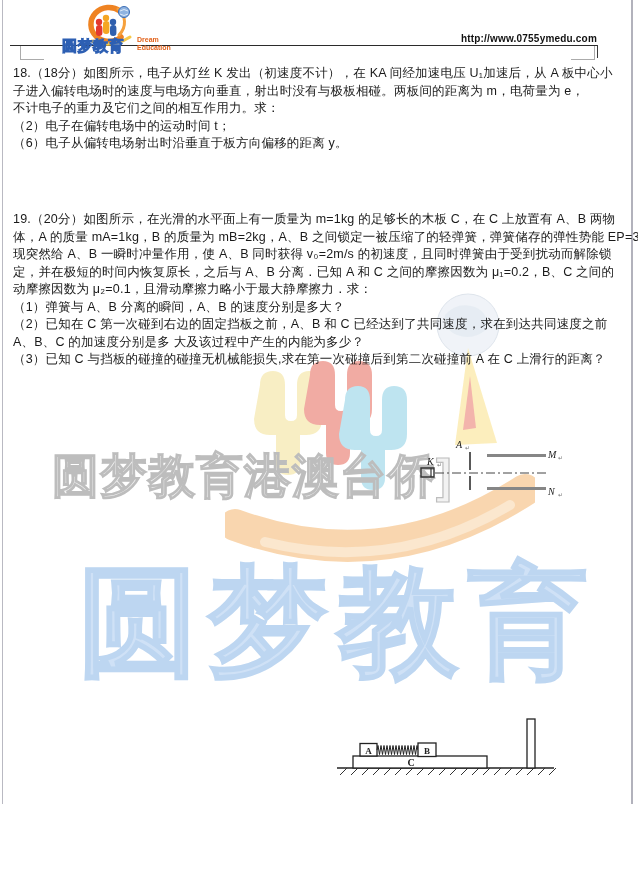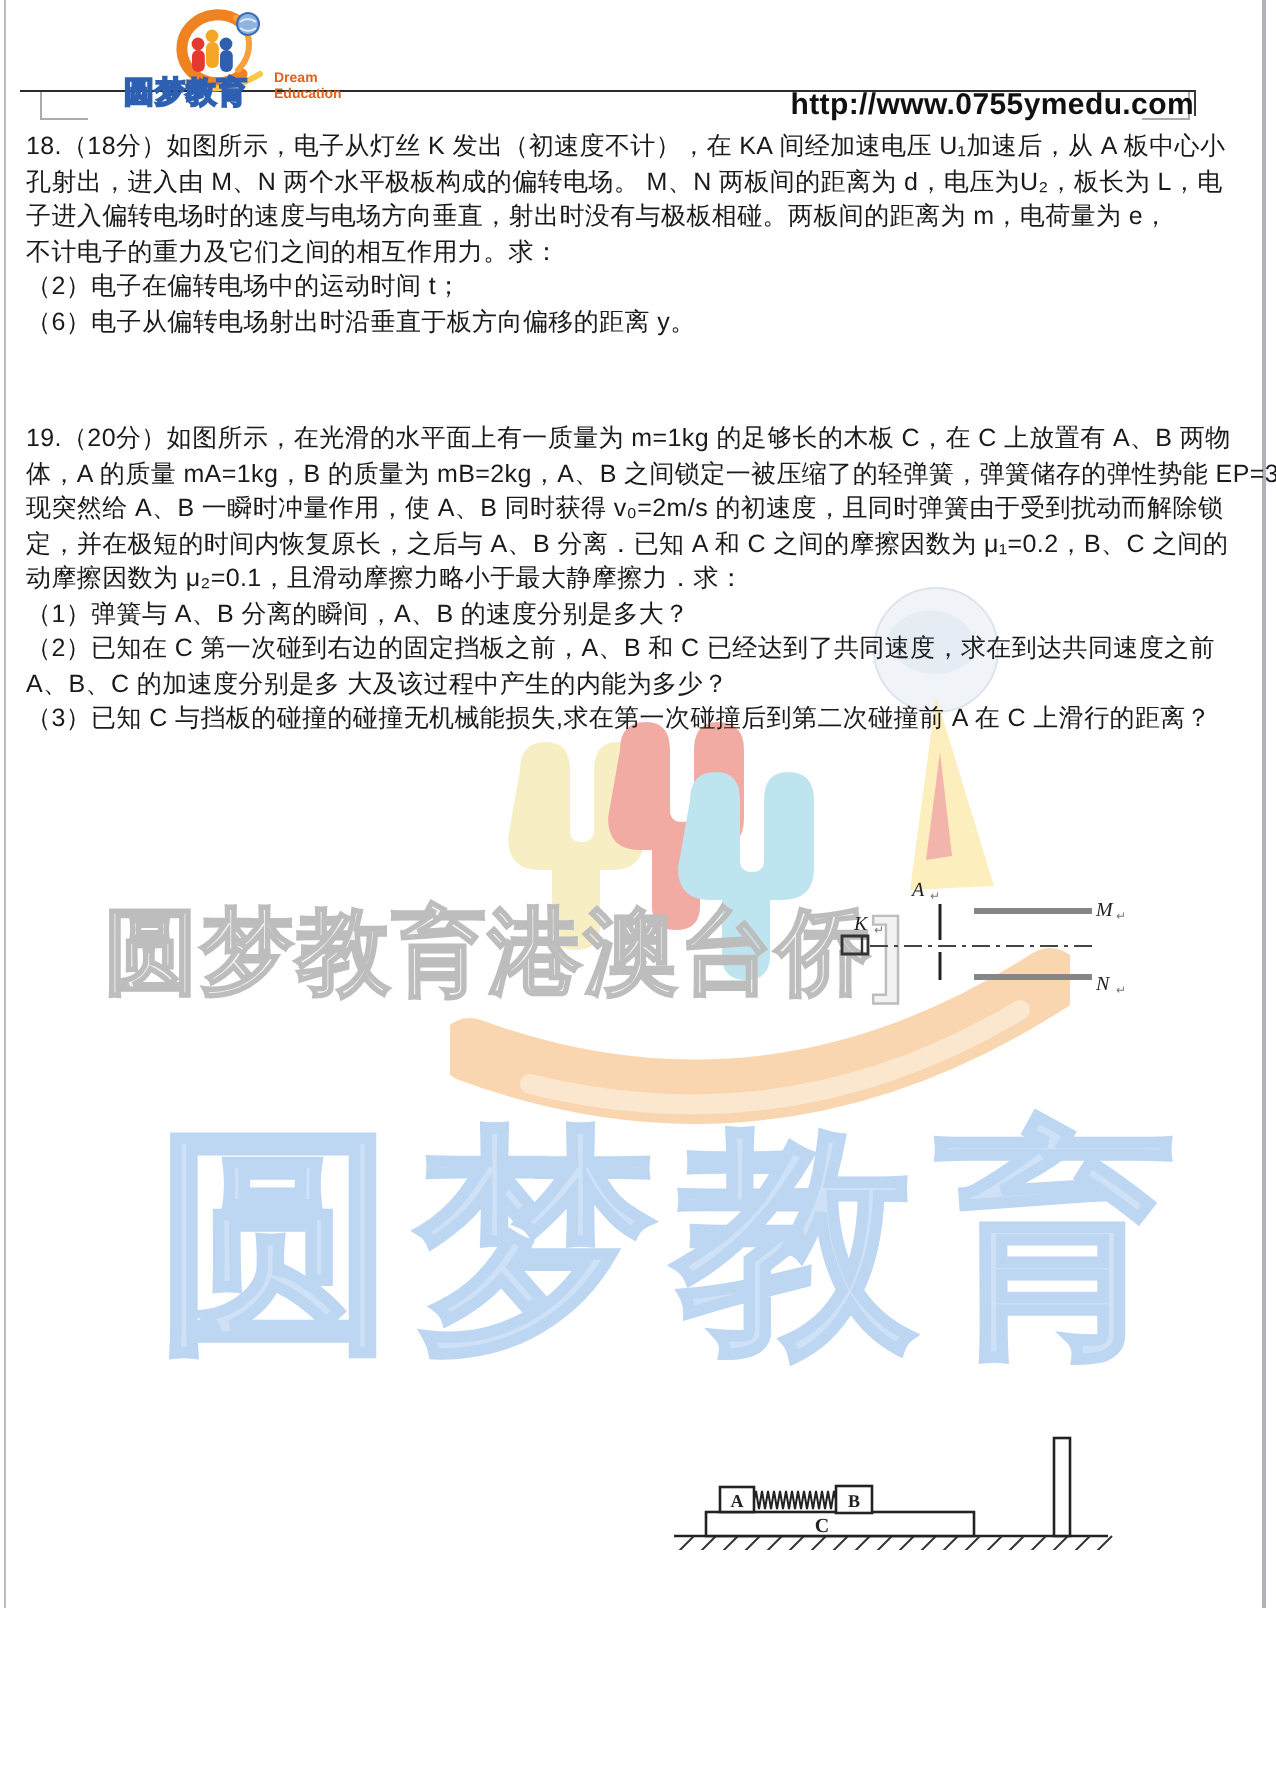--- a/index.html
+++ b/index.html
@@ -5,21 +5,21 @@
   html,body{margin:0;padding:0;background:#ffffff;}
   .page{position:relative;width:638px;height:804px;background:#ffffff;overflow:hidden;
         font-family:"Liberation Sans", sans-serif;color:#1a1a1a;}
   
   .edge{position:absolute;top:0;height:896px;width:0;}
   .edge.left{left:2px;border-left:1px solid #b9b9c2;}
   .edge.right{left:631px;border-left:2px solid #b2b2bc;}
   
   .header-rule{position:absolute;left:10px;top:45px;width:588px;height:0;border-top:1.6px solid #2b2b2b;z-index:4;}
   .header-tick{position:absolute;left:597px;top:45px;height:13px;width:0;border-left:1.5px solid #3a3a3a;z-index:4;}
-  .url{position:absolute;right:41px;top:44px;font-size:15px;font-weight:600;color:#111;z-index:4;letter-spacing:0.2px;}
+  .url{position:absolute;right:41px;top:33px;font-size:10px;font-weight:600;color:#111;z-index:4;letter-spacing:0.2px;}
   .logo-svg{position:absolute;left:66px;top:2px;z-index:5;}
   .brand-cn{position:absolute;left:62px;top:37px;z-index:6;font-size:15px;font-weight:bold;
             letter-spacing:0.5px;color:#eaf2fc;-webkit-text-stroke:1px #2d5fb3;}
   .brand-en{position:absolute;left:137px;top:36px;z-index:6;color:#e2621b;font-weight:bold;
             font-size:7px;line-height:8px;white-space:nowrap;}
   
   .mark{position:absolute;z-index:1;}
   .mark.tl{left:20px;top:46px;width:23px;height:13px;border-left:1px solid #ababab;border-bottom:1px solid #ababab;}
   .mark.tr{left:571px;top:46px;width:23px;height:13px;border-right:1px solid #ababab;border-bottom:1px solid #ababab;}
   .mark.bl{left:44px;top:838px;width:18px;height:20px;border-top:1px solid #ababab;border-right:1px solid #ababab;}
@@ -96,21 +96,20 @@
     <path d="M10,245 Q160,300 300,210" stroke="#f8d0a2" stroke-width="32" fill="none" stroke-linecap="round"></path>
     <path d="M40,262 Q170,294 285,225" stroke="#fbe3c6" stroke-width="10" fill="none" stroke-linecap="round"></path>
   </svg>
 
   <div class="wm wm-gray">圆梦教育港澳台侨]</div>
 
   <div class="wm wm-blue">圆梦教育</div>
 
   <div class="qblock q18">
     <div class="qline">18.（18分）如图所示，电子从灯丝 K 发出（初速度不计），在 KA 间经加速电压 U₁加速后，从 A 板中心小</div>
-    <div class="qline">孔射出，进入由 M、N 两个水平极板构成的偏转电场。 M、N 两板间的距离为 d，电压为U₂，板长为 L，电</div>
     <div class="qline">子进入偏转电场时的速度与电场方向垂直，射出时没有与极板相碰。两板间的距离为 m，电荷量为 e，</div>
     <div class="qline">不计电子的重力及它们之间的相互作用力。求：</div>
     <div class="qline">（2）电子在偏转电场中的运动时间 t；</div>
     <div class="qline">（6）电子从偏转电场射出时沿垂直于板方向偏移的距离 y。</div>
   </div>
 
   <div class="qblock q19">
     <div class="qline">19.（20分）如图所示，在光滑的水平面上有一质量为 m=1kg 的足够长的木板 C，在 C 上放置有 A、B 两物</div>
     <div class="qline">体，A 的质量 mA=1kg，B 的质量为 mB=2kg，A、B 之间锁定一被压缩了的轻弹簧，弹簧储存的弹性势能 EP=3J，</div>
     <div class="qline">现突然给 A、B 一瞬时冲量作用，使 A、B 同时获得 v₀=2m/s 的初速度，且同时弹簧由于受到扰动而解除锁</div>

